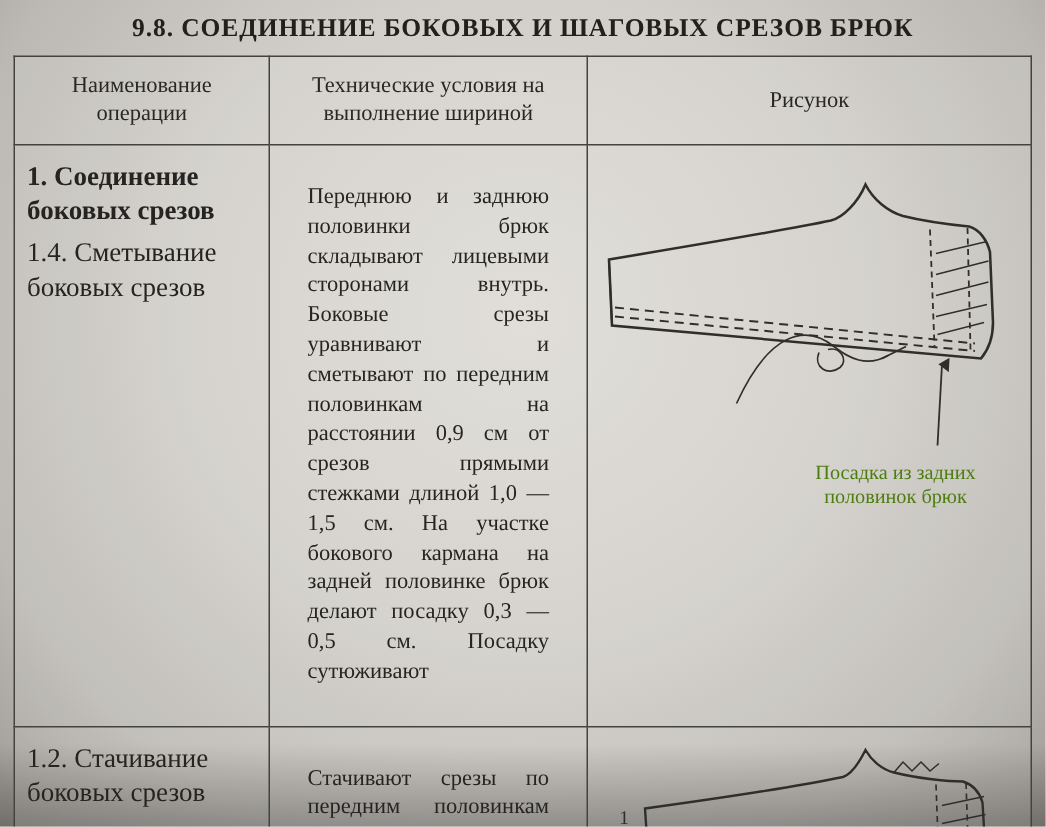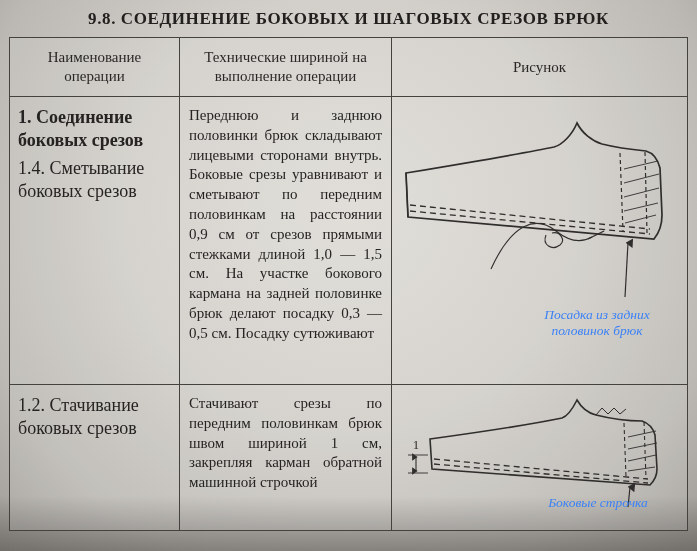--- a/index.html
+++ b/index.html
@@ -29,48 +29,47 @@
   .ops-table th{
     font-weight:normal;font-size:15px;line-height:1.25;
     text-align:center;vertical-align:middle;
     padding:7px 6px;height:44px;color:#2a2826;
   }
   td.op-cell{padding:9px 8px;font-size:18px;line-height:1.3;}
   td.cond-cell{padding:9px 9px;font-size:15px;line-height:1.32;text-align:justify;}
   td.fig-cell{padding:4px 4px;position:relative;}
   .op-group{font-weight:bold;margin:0 0 4px 0;}
   .op-name{margin:0;}
-  .cond-text{margin:0;}
+  .cond-text{margin:16px;}
   .fig-wrap{position:relative;width:100%;height:100%;}
   .ink{stroke:#2f2e2c;fill:none;}
   .fig-caption{
-    font-size:13.5px;line-height:1.2;text-align:center;color:#3b82f6;
+    font-size:13.5px;line-height:1.2;text-align:center;color:#4d7c0f;
     position:absolute;
-    font-style:italic;
   }
   .caption-r1{right:6px;bottom:2px;width:160px;}
   .caption-r2{right:10px;bottom:0px;width:150px;}
   .row1-h{height:288px;}
   .row2-h{height:146px;}
 </style>
 </head>
 <body>
 
 <h1 class="page-title">9.8.  СОЕДИНЕНИЕ БОКОВЫХ И ШАГОВЫХ СРЕЗОВ БРЮК</h1>
 
 <table class="ops-table">
   <colgroup>
     <col style="width:170px">
     <col style="width:212px">
     <col style="width:296px">
   </colgroup>
   <thead>
     <tr>
       <th>Наименование операции</th>
-      <th>Технические шириной на выполнение операции</th>
+      <th>Технические условия на выполнение шириной</th>
       <th>Рисунок</th>
     </tr>
   </thead>
   <tbody>
     <tr class="row1-h">
       <td class="op-cell">
         <p class="op-group">1. Соединение боковых срезов</p>
         <p class="op-name">1.4. Сметывание боковых срезов</p>
       </td>
       <td class="cond-cell">

